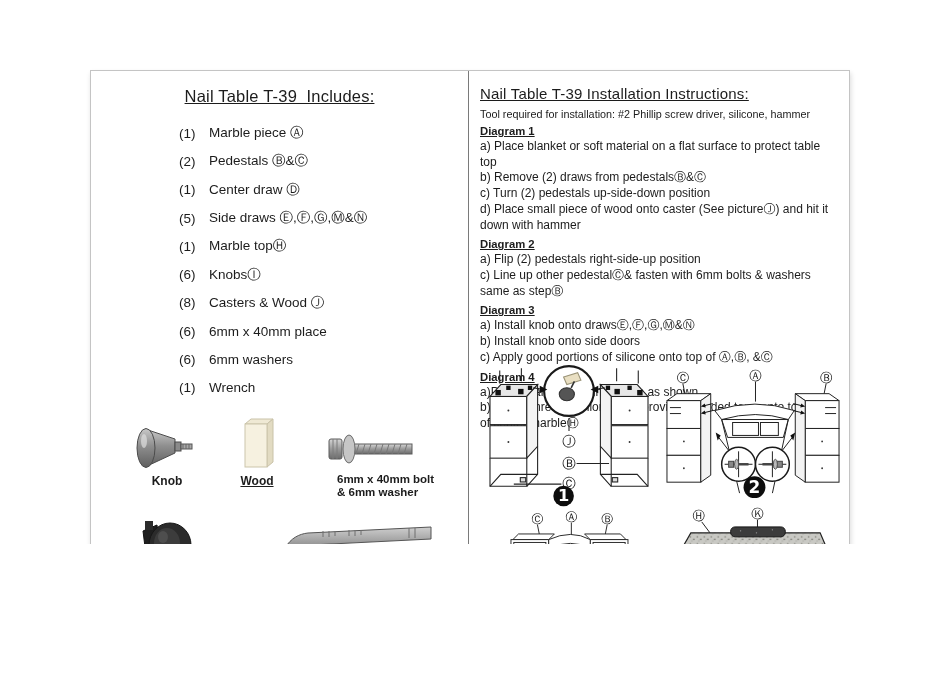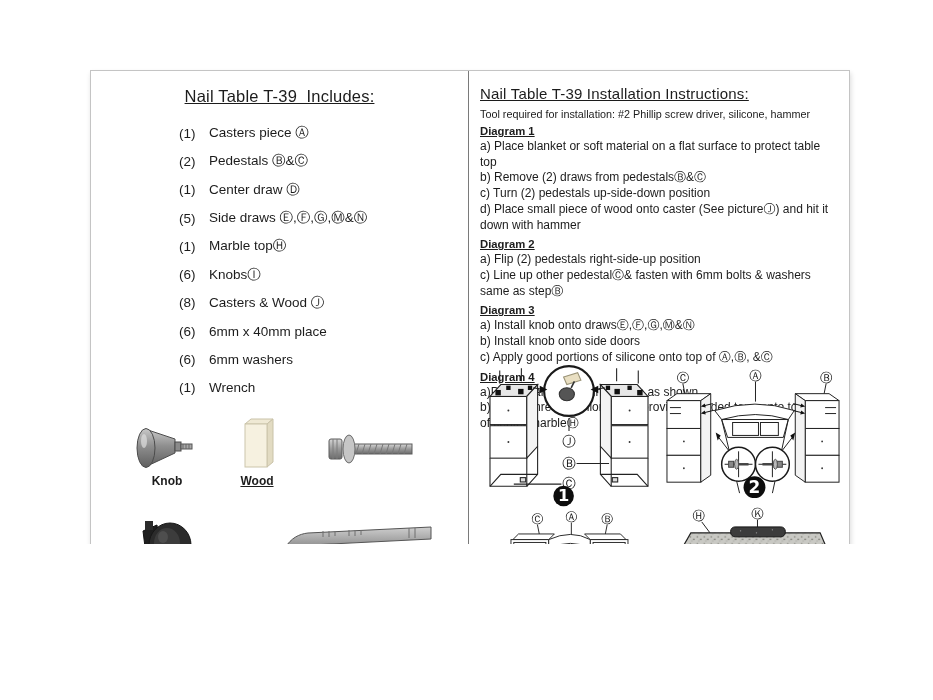--- a/index.html
+++ b/index.html
@@ -42,21 +42,21 @@
 
 <div class="page">
   <div class="doc">
 
     <div class="left-panel">
       <h1 class="lp-title">Nail Table T-39  Includes:</h1>
 
       <div class="items">
         <div class="item">
             <span class="qty">(1)</span>
-            <span>Casters piece Ⓐ</span>
+            <span>Marble piece Ⓐ</span>
           </div>
         <div class="item">
             <span class="qty">(2)</span>
             <span>Pedestals Ⓑ&amp;Ⓒ</span>
           </div>
         <div class="item">
             <span class="qty">(1)</span>
             <span>Center draw Ⓓ</span>
           </div>
         <div class="item">
@@ -139,20 +139,24 @@
             <line x1="68" y1="15" x2="65" y2="25"></line>
               <line x1="74" y1="15" x2="71" y2="25"></line>
             <line x1="80" y1="15" x2="77" y2="25"></line>
           </g>
           <ellipse cx="22" cy="20" rx="6" ry="14" fill="#c6c6c6" stroke="#6b6b6b" stroke-width="1"></ellipse>
           <rect x="2" y="10" width="13" height="20" rx="2" fill="url(#gBolt)" stroke="#5c5c5c" stroke-width="1"></rect>
           <line x1="6" y1="10" x2="6" y2="30" stroke="#7d7d7d" stroke-width="1"></line>
           <line x1="10" y1="10" x2="10" y2="30" stroke="#7d7d7d" stroke-width="1"></line>
         </svg>
       </div>
+      <div class="fig-label two-line" style="left:246px;top:402px;width:110px;">
+        <div>6mm x 40mm bolt</div>
+        <div>&amp; 6mm washer</div>
+      </div>
 
       <div class="fig" style="left:42px;top:448px;width:64px;height:54px;">
         <svg viewBox="0 0 64 54">
           <polygon points="10,12 24,6 28,46 14,44" fill="#1e1e1e" stroke="#111" stroke-width="1"></polygon>
           <rect x="12" y="2" width="8" height="9" fill="#2c2c2c"></rect>
           <ellipse cx="37" cy="26" rx="21" ry="22" fill="#2b2b2b" stroke="#161616" stroke-width="1"></ellipse>
           <ellipse cx="34" cy="24" rx="13" ry="15" fill="#3c3c3c"></ellipse>
           <ellipse cx="30" cy="18" rx="5" ry="6" fill="#4e4e4e"></ellipse>
           <polygon points="8,34 16,38 14,44 7,40" fill="#222"></polygon>
         </svg>

